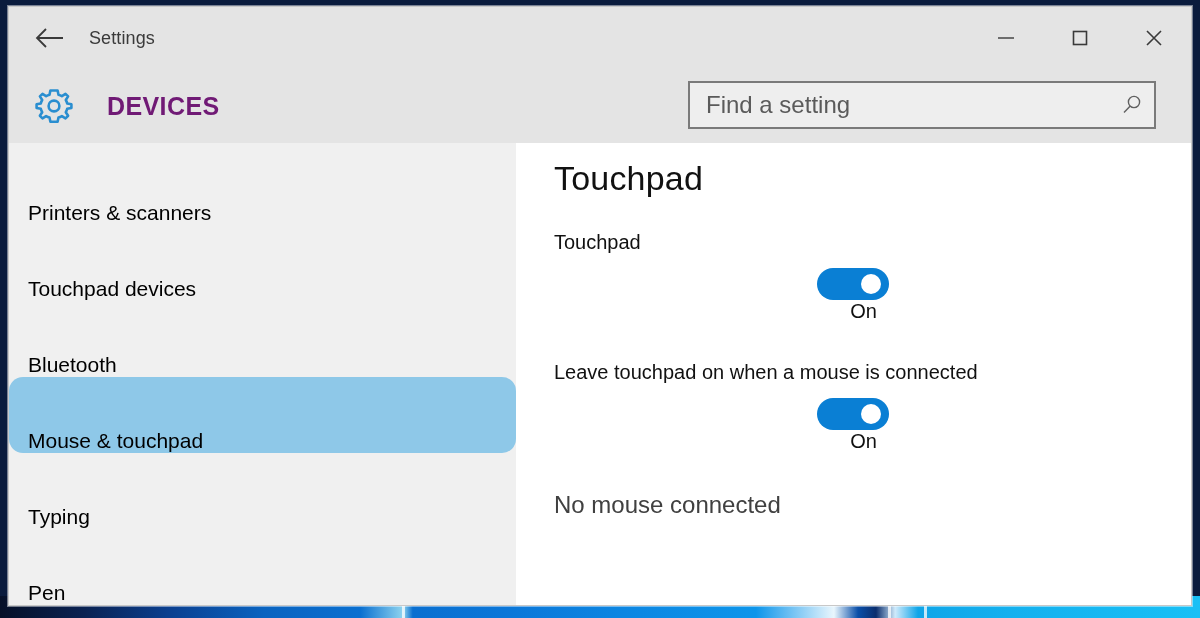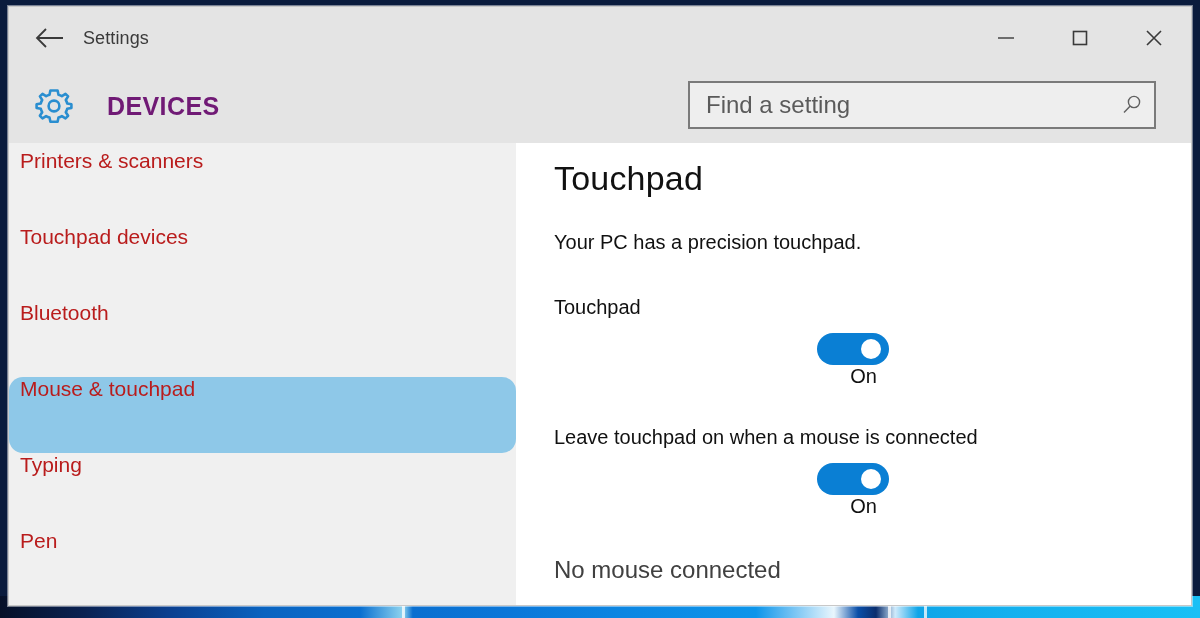--- a/index.html
+++ b/index.html
@@ -85,21 +85,21 @@
     margin-left: 12px;
     display: flex;
     align-items: center;
     justify-content: center;
     cursor: pointer;
   }
   #back-button svg { display: block; }
   #window-title {
     font-size: 18px;
     color: #3a3a3a;
-    margin-left: 6px;
+    margin-left: 12px;
     letter-spacing: 0.1px;
     white-space: nowrap;
   }
   #window-controls {
     position: absolute;
     right: 0;
     top: 0;
     height: 62px;
     display: flex;
     align-items: center;
@@ -183,24 +183,24 @@
   #sidebar {
     width: 507px;
     flex: 0 0 507px;
     background: #f0f0f0;
     padding-top: 6px;
     overflow: hidden;
   }
   .sidebar-item {
     height: 76px;
     display: flex;
-    align-items: flex-start;
-    padding-left: 11px;
+    align-items: flex-end;
+    padding-left: 19px;
     font-size: 21px;
-    color: #b91c1c;
+    color: #000000;
     cursor: pointer;
     white-space: nowrap;
   }
   .sidebar-item.selected { background: #8ec8e8; border-radius: 14px; }
 
   
   #content {
     flex: 1 1 auto;
     background: #ffffff;
     padding: 18px 40px 0 38px;
@@ -342,21 +342,20 @@
         <div class="sidebar-item">
           <span>Typing</span>
         </div>
         <div class="sidebar-item">
           <span>Pen</span>
         </div>
       </div>
 
       <div id="content">
         <div id="page-title">Touchpad</div>
-        <div id="touchpad-description">Your PC has a precision touchpad.</div>
 
         <div class="setting-group">
           <div class="setting-label">Touchpad</div>
           <div class="toggle-row">
             <div class="toggle-switch">
               <div class="knob"></div>
             </div>
             <div class="toggle-state">On</div>
           </div>
         </div>

